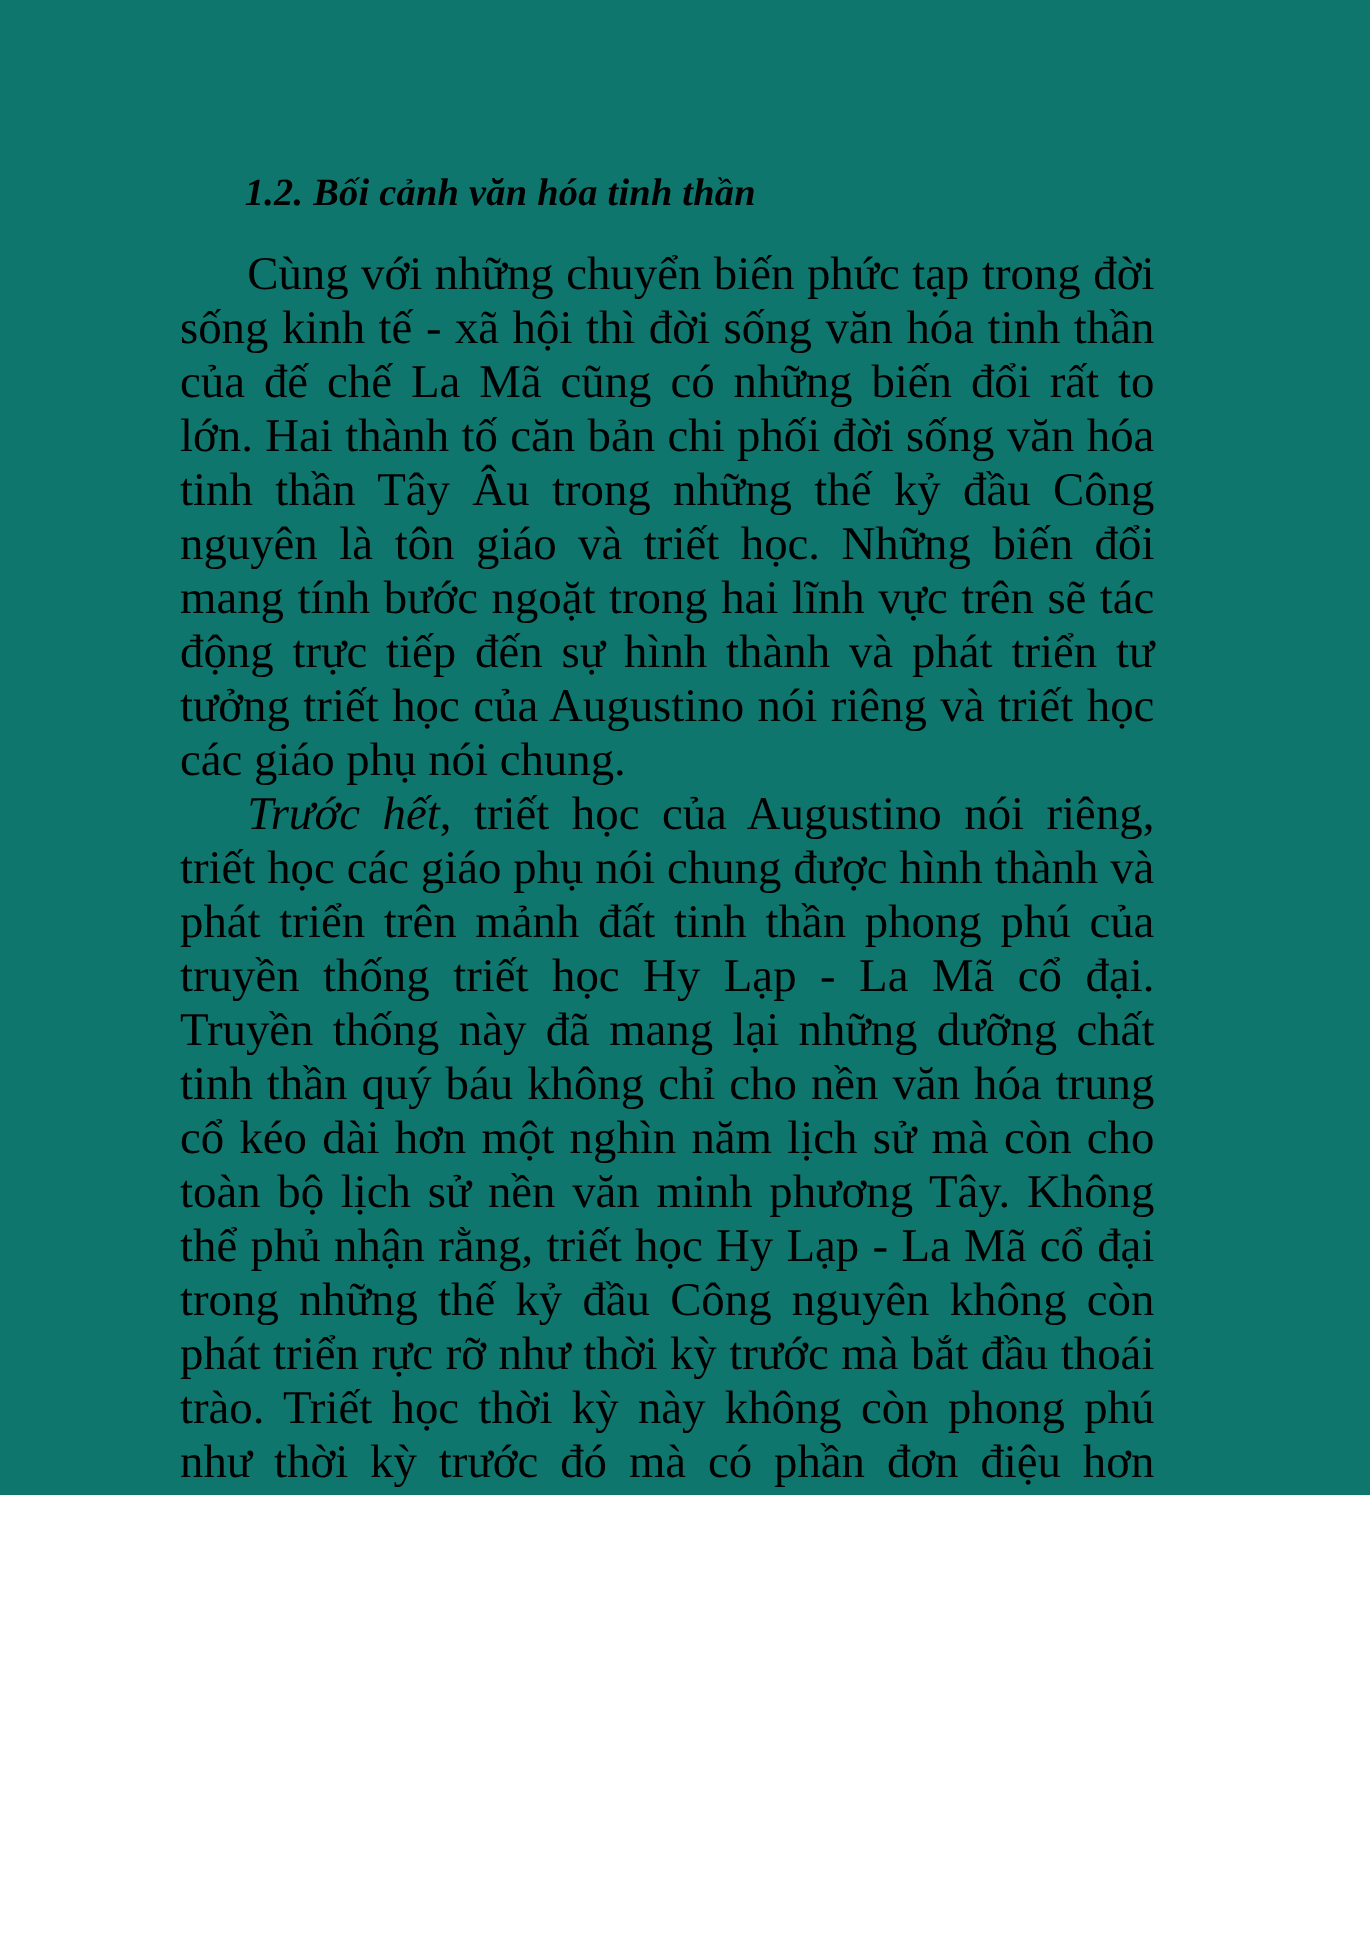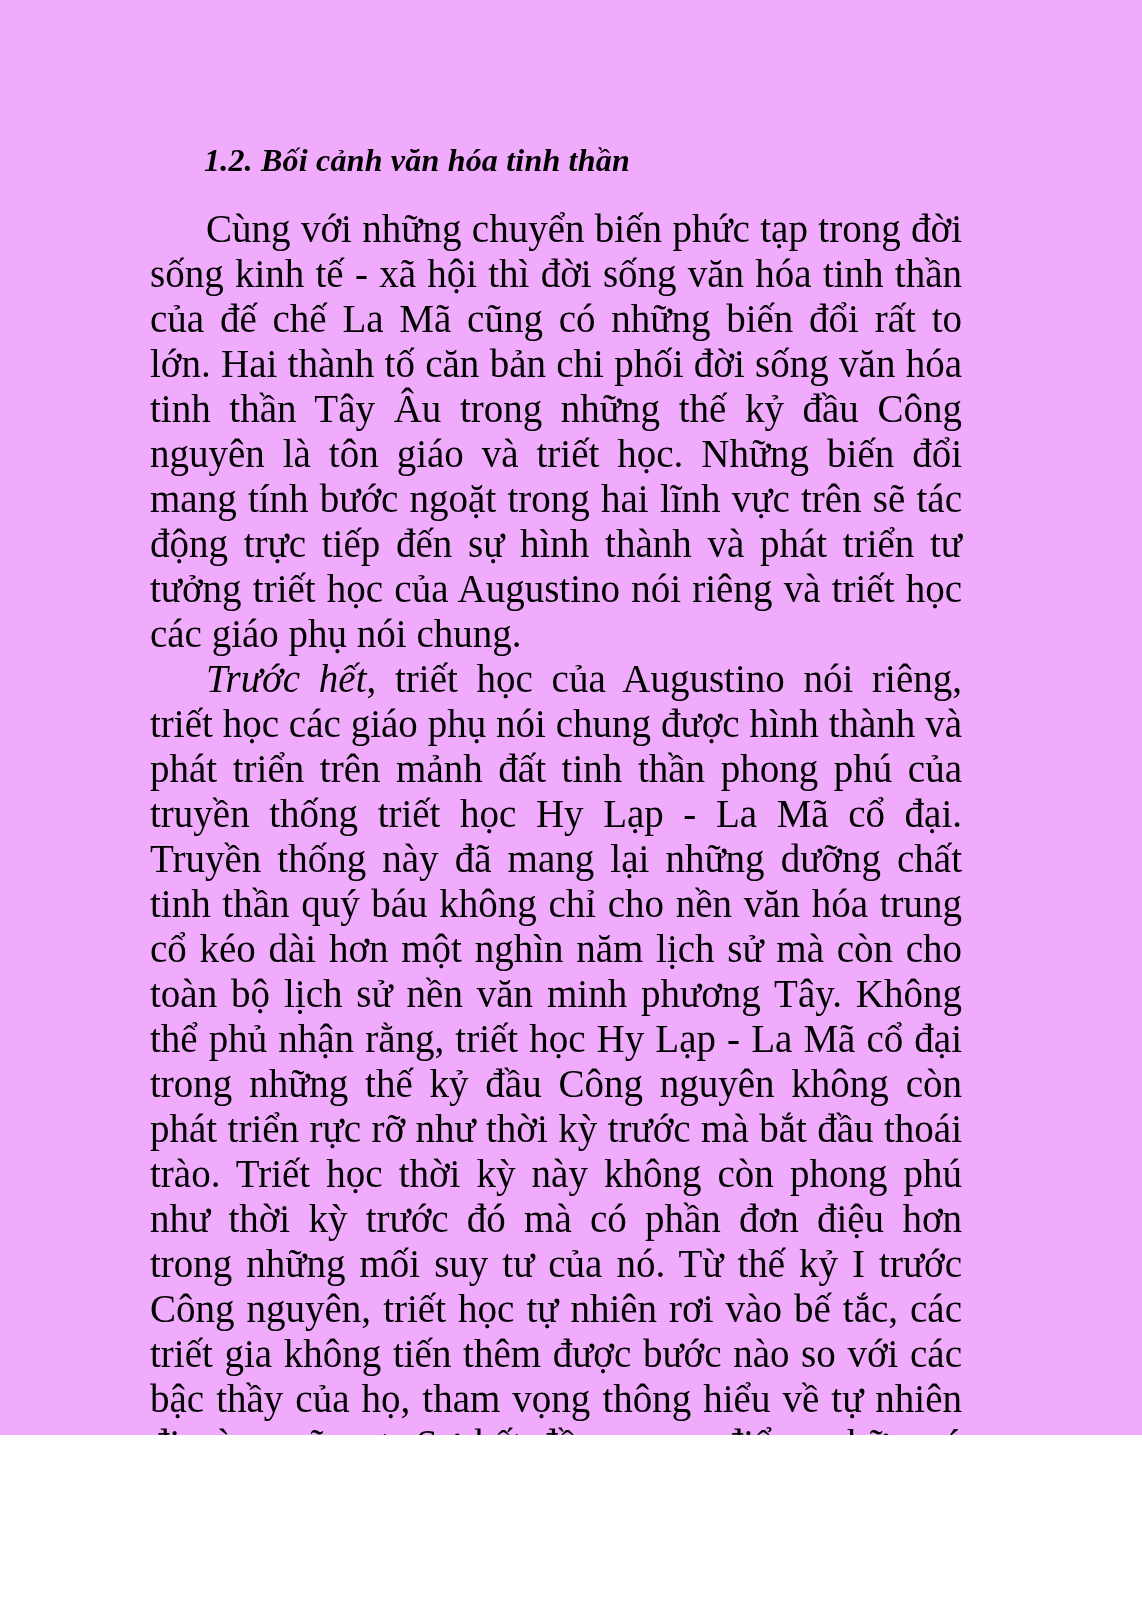--- a/index.html
+++ b/index.html
@@ -7,22 +7,22 @@
     padding: 0;
     background: #ffffff;
   }
   body {
     font-family: "Liberation Serif", "DejaVu Serif", serif;
     color: #000000;
   }
   .page {
     position: relative;
     width: 1142px;
-    height: 1435px;
-    background: #f0abfc;
+    height: 1246px;
+    background: #0f766e;
     overflow: hidden;
     box-sizing: border-box;
     padding-left: 32px;
   }
   .content {
     position: absolute;
     left: 150px;
     top: 140px;
     width: 812px;
   }

